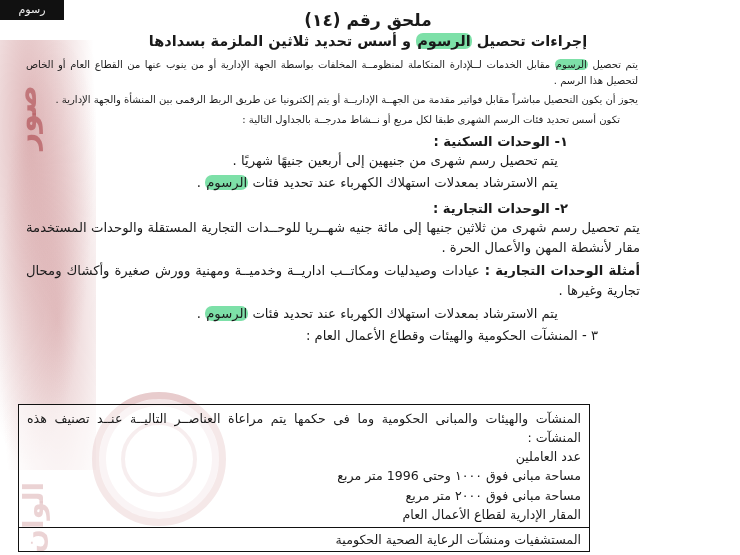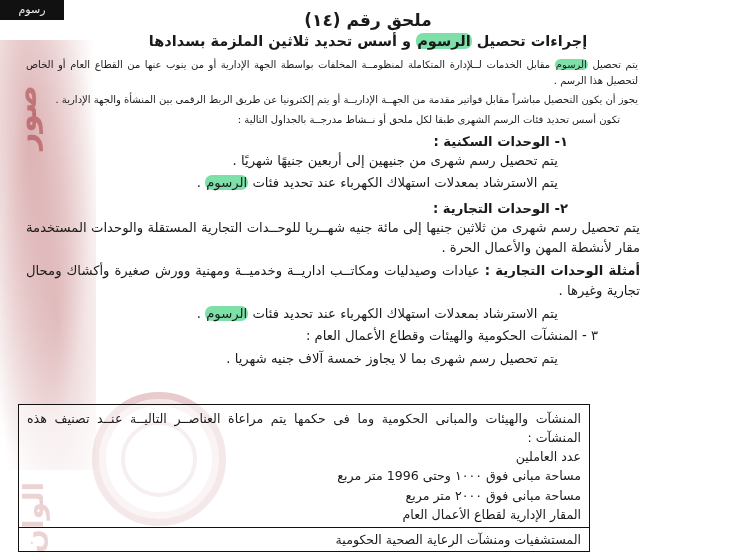--- a/index.html
+++ b/index.html
@@ -204,42 +204,41 @@
   <div class="doc-subtitle">
     <span>إجراءات تحصيل </span><span class="hl">الرسوم</span><span> و أسس تحديد ثلاثين الملزمة بسدادها</span>
   </div>
 
   <p class="para">
     <span>يتم تحصيل </span><span class="hl">الرسوم</span><span> مقابل الخدمات لــلإدارة المتكاملة لمنظومــة المخلفات بواسطة الجهة الإدارية أو من ينوب عنها من القطاع العام أو الخاص لتحصيل هذا الرسم .</span>
   </p>
 
   <p class="para">يجوز أن يكون التحصيل مباشراً مقابل فواتير مقدمة من الجهــة الإداريــة أو يتم إلكترونيا عن طريق الربط الرقمى بين المنشأة والجهة الإدارية .</p>
 
-  <p class="para indent">تكون أسس تحديد فئات الرسم الشهرى طبقا لكل ملحق أو نــشاط مدرجــة بالجداول التالية :</p>
+  <p class="para indent">تكون أسس تحديد فئات الرسم الشهرى طبقا لكل مربع أو نــشاط مدرجــة بالجداول التالية :</p>
 
   <div class="section-head">١- الوحدات السكنية :</div>
   <div class="line">يتم تحصيل رسم شهرى من جنيهين إلى أربعين جنيهًا شهريًا .</div>
   <div class="line">
     <span>يتم الاسترشاد بمعدلات استهلاك الكهرباء عند تحديد فئات </span><span class="hl">الرسوم</span><span> .</span>
   </div>
 
   <div class="section-head">٢- الوحدات التجارية :</div>
   <div class="line wide">يتم تحصيل رسم شهرى من ثلاثين جنيها إلى مائة جنيه شهــريا للوحــدات التجارية المستقلة والوحدات المستخدمة مقار لأنشطة المهن والأعمال الحرة .</div>
 
   <div class="line wide">
     <span class="bold-inline">أمثلة الوحدات التجارية :</span>
     <span>عيادات وصيدليات ومكاتــب اداريــة وخدميــة ومهنية وورش صغيرة وأكشاك ومحال تجارية وغيرها .</span>
   </div>
 
   <div class="line">
     <span>يتم الاسترشاد بمعدلات استهلاك الكهرباء عند تحديد فئات </span><span class="hl">الرسوم</span><span> .</span>
   </div>
 
   <div class="line center-ish">٣ - المنشآت الحكومية والهيئات وقطاع الأعمال العام :</div>
-  <div class="line">يتم تحصيل رسم شهرى بما لا يجاوز خمسة آلاف جنيه شهريا .</div>
 
 </div>
 
 <div class="box">
   <p class="box-line first">المنشآت والهيئات والمبانى الحكومية وما فى حكمها يتم مراعاة العناصــر التاليــة عنــد تصنيف هذه المنشآت :</p>
   <p class="box-line">عدد العاملين</p>
   <p class="box-line">مساحة مبانى فوق ١٠٠٠ وحتى 1996 متر مربع</p>
   <p class="box-line">مساحة مبانى فوق ٢٠٠٠ متر مربع</p>
   <p class="box-line">المقار الإدارية لقطاع الأعمال العام</p>
   <hr class="box-hr">

